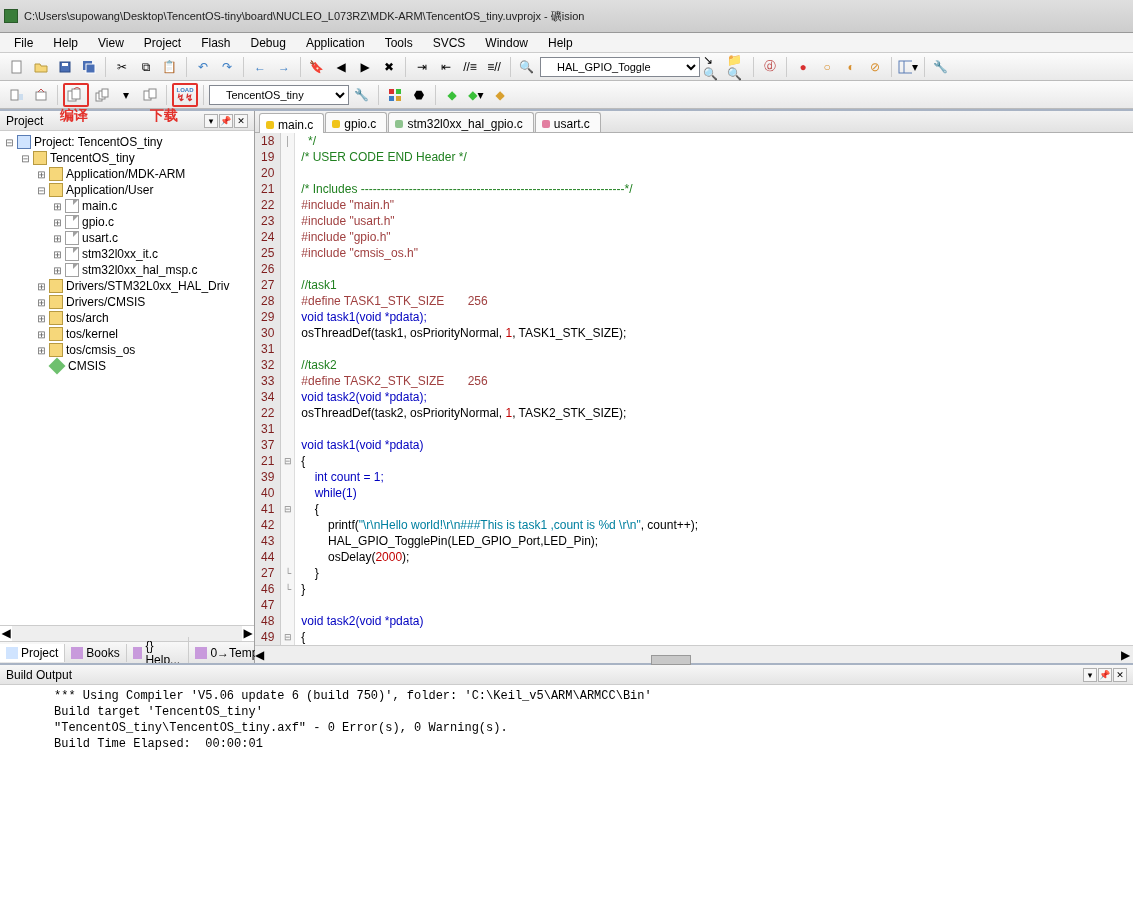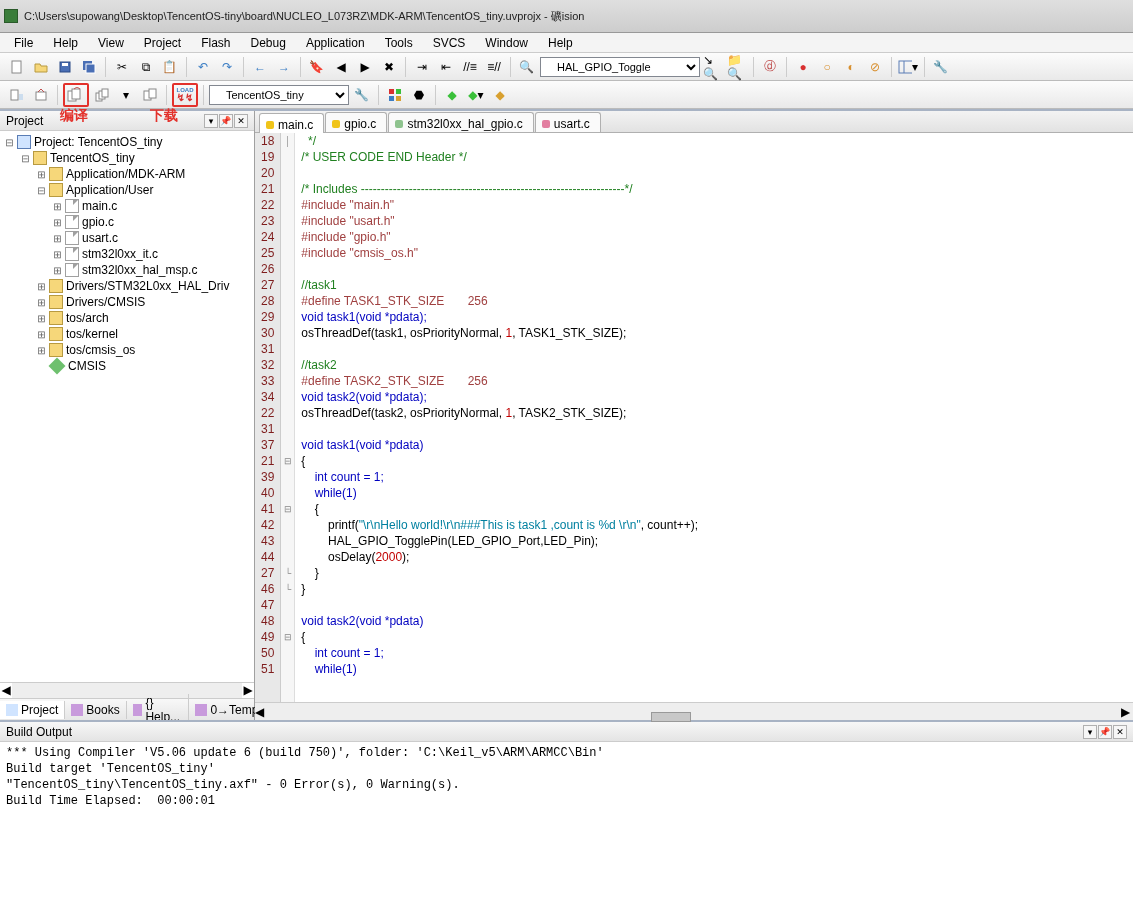--- a/index.html
+++ b/index.html
@@ -54,22 +54,22 @@
 .gutter div { height:16px; }
 .fold-col { width:14px; background:#f6f6f6; border-right:1px solid #ddd; }
 .fold-col div { height:16px; text-align:center; color:#888; font-size:9px; }
 .code { padding-left:6px; white-space:pre; }
 .code div { height:16px; }
 .c-comment{color:#208020}.c-macro{color:#a04040}.c-str{color:#0080a0}.c-kw{color:#0000c0}.c-num{color:#c00000}
 
 .hscroll { height:18px; background:#eee; border-top:1px solid #ccc; display:flex; align-items:center; justify-content:center; }
 .hscroll .thumb{ width:40px; height:10px; background:#c8c8c8; border:1px solid #999; }
 
-.output-panel { height:186px; background:#fff; border-top:2px solid #a8b3c4; display:flex; flex-direction:column; }
-.output-body { flex:1; padding:3px 6px; font-family:"Courier New",monospace; font-size:12px; line-height:16px; overflow:auto; white-space:pre; }
+.output-panel { height:243px; background:#fff; border-top:2px solid #a8b3c4; display:flex; flex-direction:column; }
+.output-body { flex:1; padding:3px 6px; font-family:"Courier New",monospace; font-size:12px; line-height:16px; overflow:auto; white-space:pre;margin-left:48px; }
 
 svg { display:block; }
 </style>
 </head>
 <body>
 
 <div class="titlebar">
   <span class="icon"></span>
   <span class="title">C:\Users\supowang\Desktop\TencentOS-tiny\board\NUCLEO_L073RZ\MDK-ARM\TencentOS_tiny.uvprojx - 礦ision</span>
 </div>

